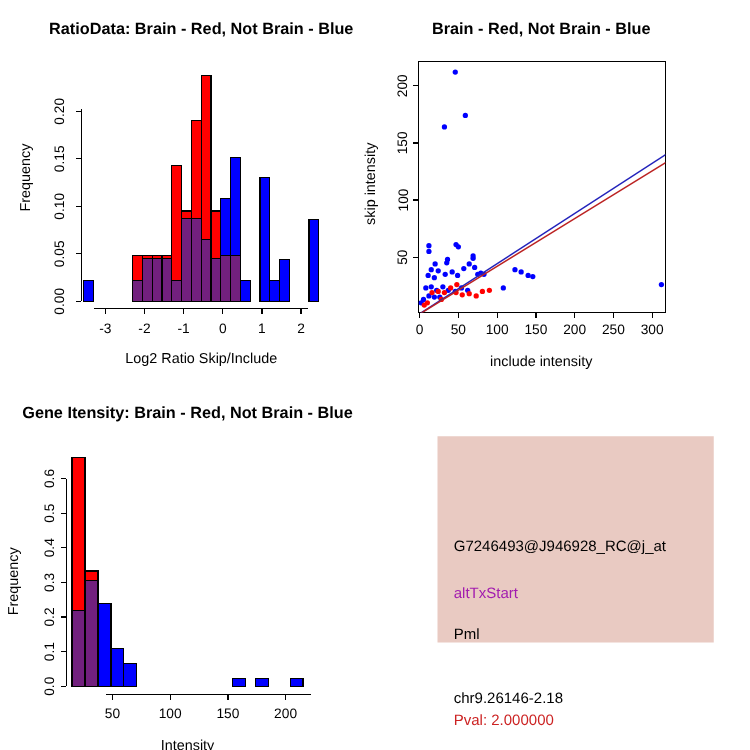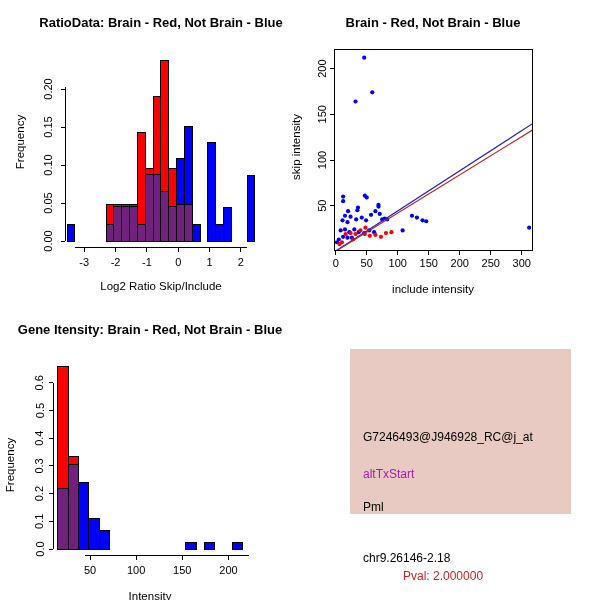--- a/index.html
+++ b/index.html
@@ -231,17 +231,17 @@
         </g>
     </svg>
   </div>
 
   <div class="panel" id="p-br">
     <div id="info-box" style="background: rgb(233, 202, 194);">
       <div class="info-line" style="top: 81px; color: rgb(0, 0, 0);">G7246493@J946928_RC@j_at</div>
       <div class="info-line" style="top: 118px; color: #a21caf;">altTxStart</div>
       <div class="info-line" style="top: 151px; color: #000000;">Pml</div>
       <div class="info-line" style="top: 176px; color: rgb(0, 0, 0); margin-top: 26px;">chr9.26146-2.18</div>
-      <div class="info-line" style="top: 220px; color: rgb(204, 34, 34); margin-left: 40px;">Pval: 2.000000</div>
+      <div class="info-line" style="top: 220px; color: rgb(204, 34, 34);">Pval: 2.000000</div>
     </div>
   </div>
 
 </div>
 
 </body></html>

